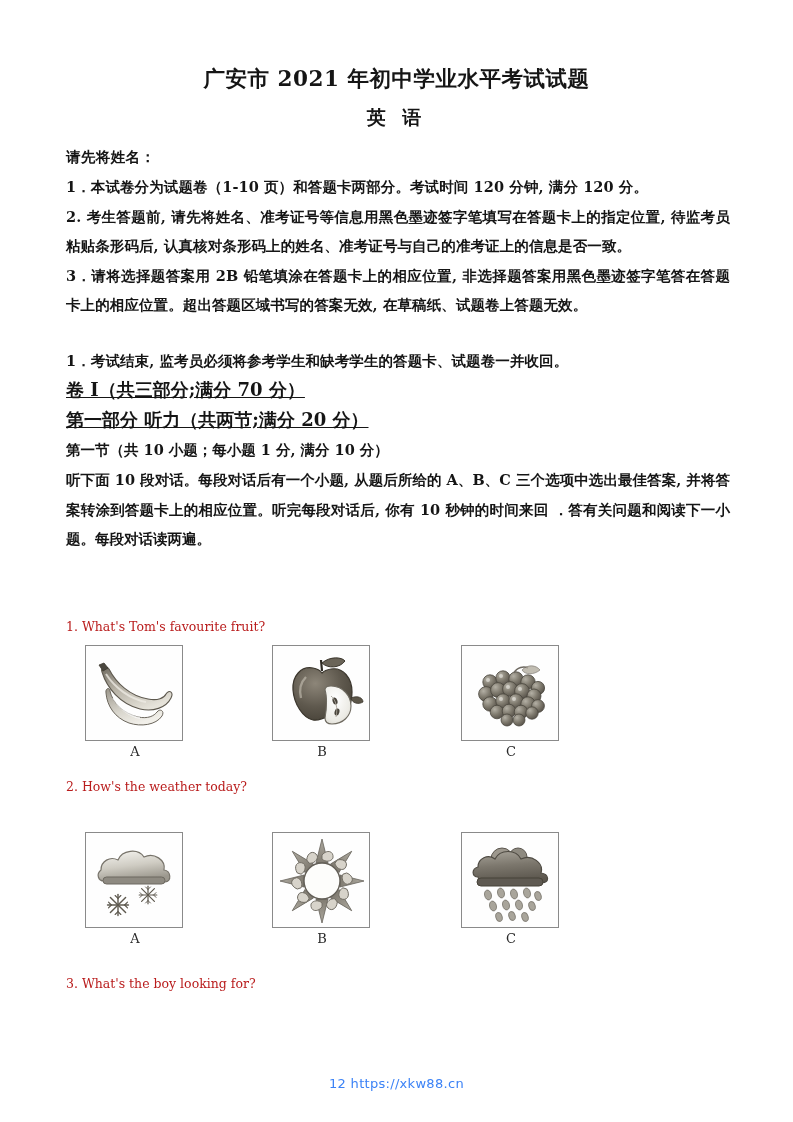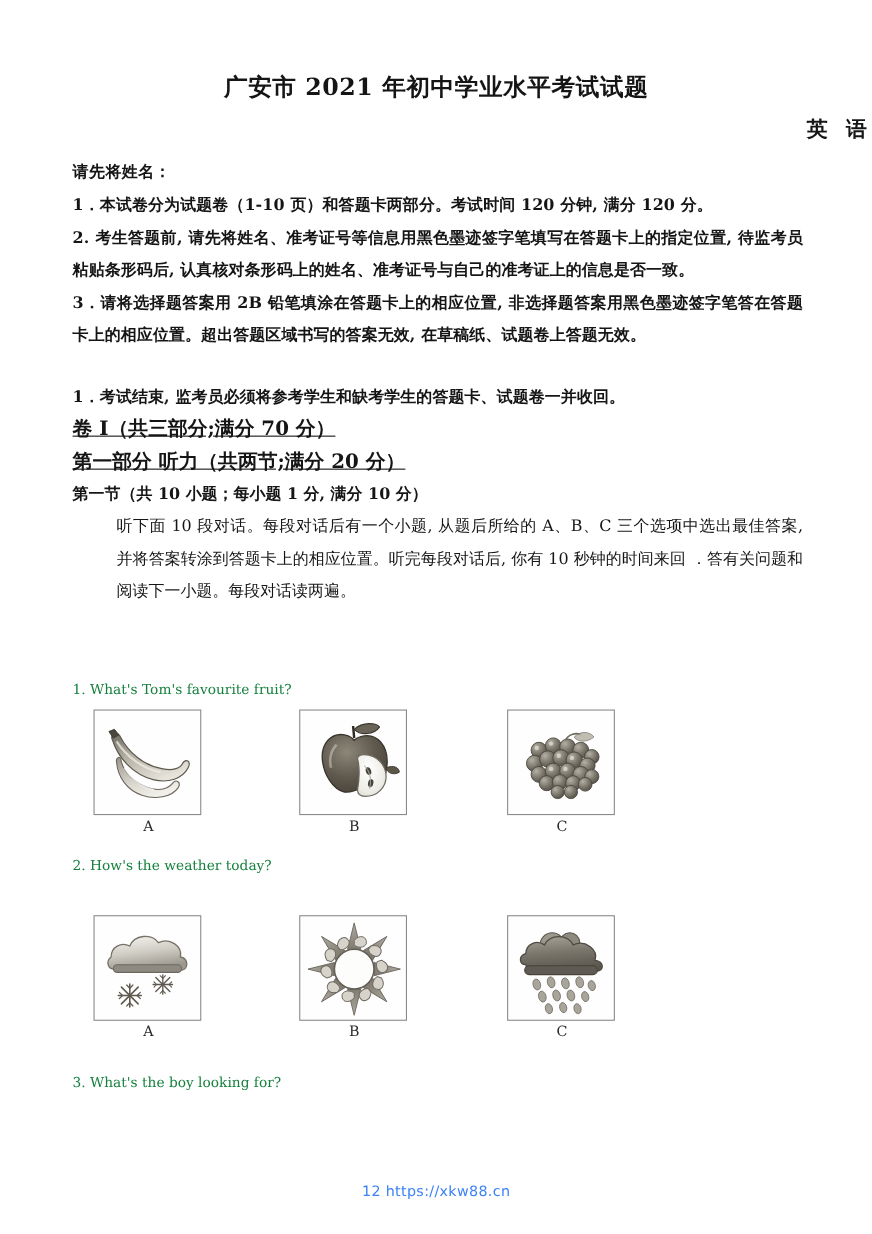--- a/index.html
+++ b/index.html
@@ -33,21 +33,21 @@
     font-size: 21.5px;
     font-weight: bold;
     letter-spacing: 0.5px;
     font-family: "DejaVu Serif", "Liberation Serif", serif;
   }
   .doc-subtitle {
     position: absolute;
     left: 0;
     top: 105px;
     width: 793px;
-    text-align: right;
+    text-align: center;
     font-size: 19px;
     font-weight: bold;
     letter-spacing: 5px;
   }
 
   
   .notes {
     position: absolute;
     left: 66px;
     top: 142px;
@@ -80,34 +80,33 @@
   }
   .section-left {
     width: 664px;
     text-align: left;
     font-size: 14.5px;
     font-weight: bold;
     line-height: 30px;
   }
   .para-bold {
     font-size: 14.5px;
-    font-weight: normal;
+    font-weight: bold;
     line-height: 29.5px;
     text-align: justify;
     text-justify: inter-character;
-    margin-left: 40px;
   }
 
   
   .question-text {
     font-size: 12.5px;
     font-weight: normal;
     line-height: 20px;
     font-family: "DejaVu Serif", "Liberation Serif", serif;
-    color: #15803d;
+    color: #b91c1c;
   }
   .q-block { position: absolute; }
 
   .choice-row {
     position: relative;
     width: 664px;
     height: 130px;
   }
   .choice {
     position: absolute;

